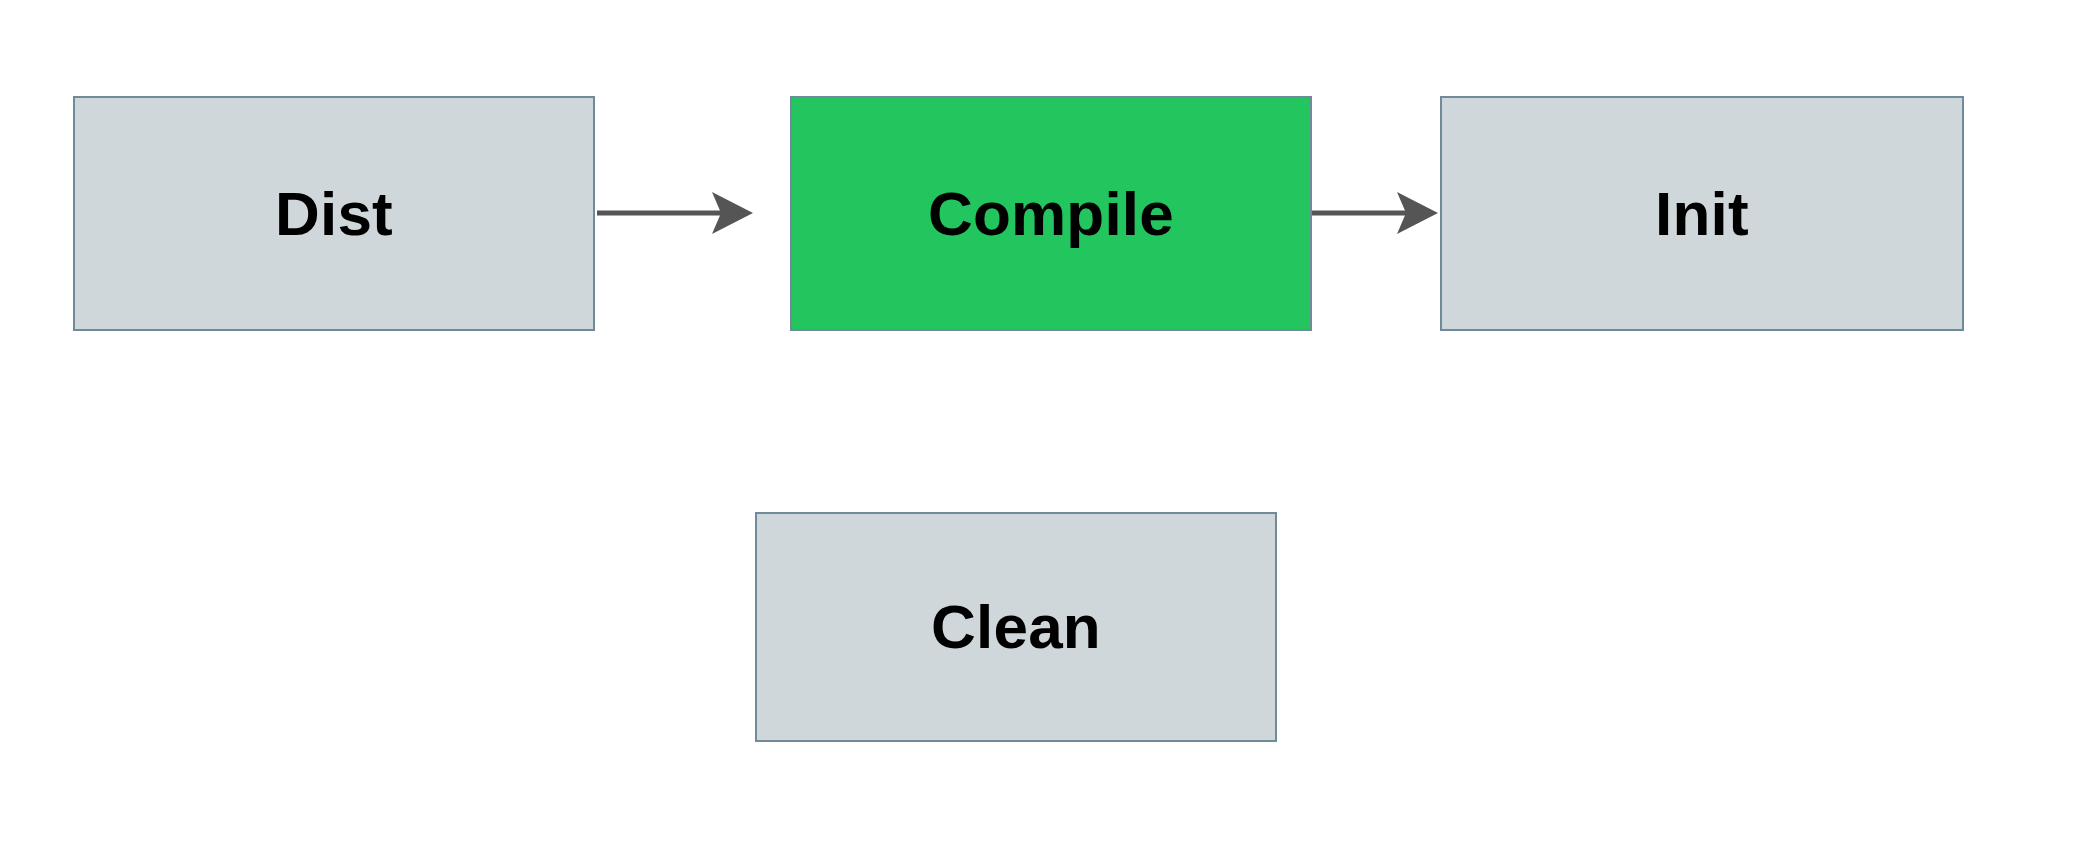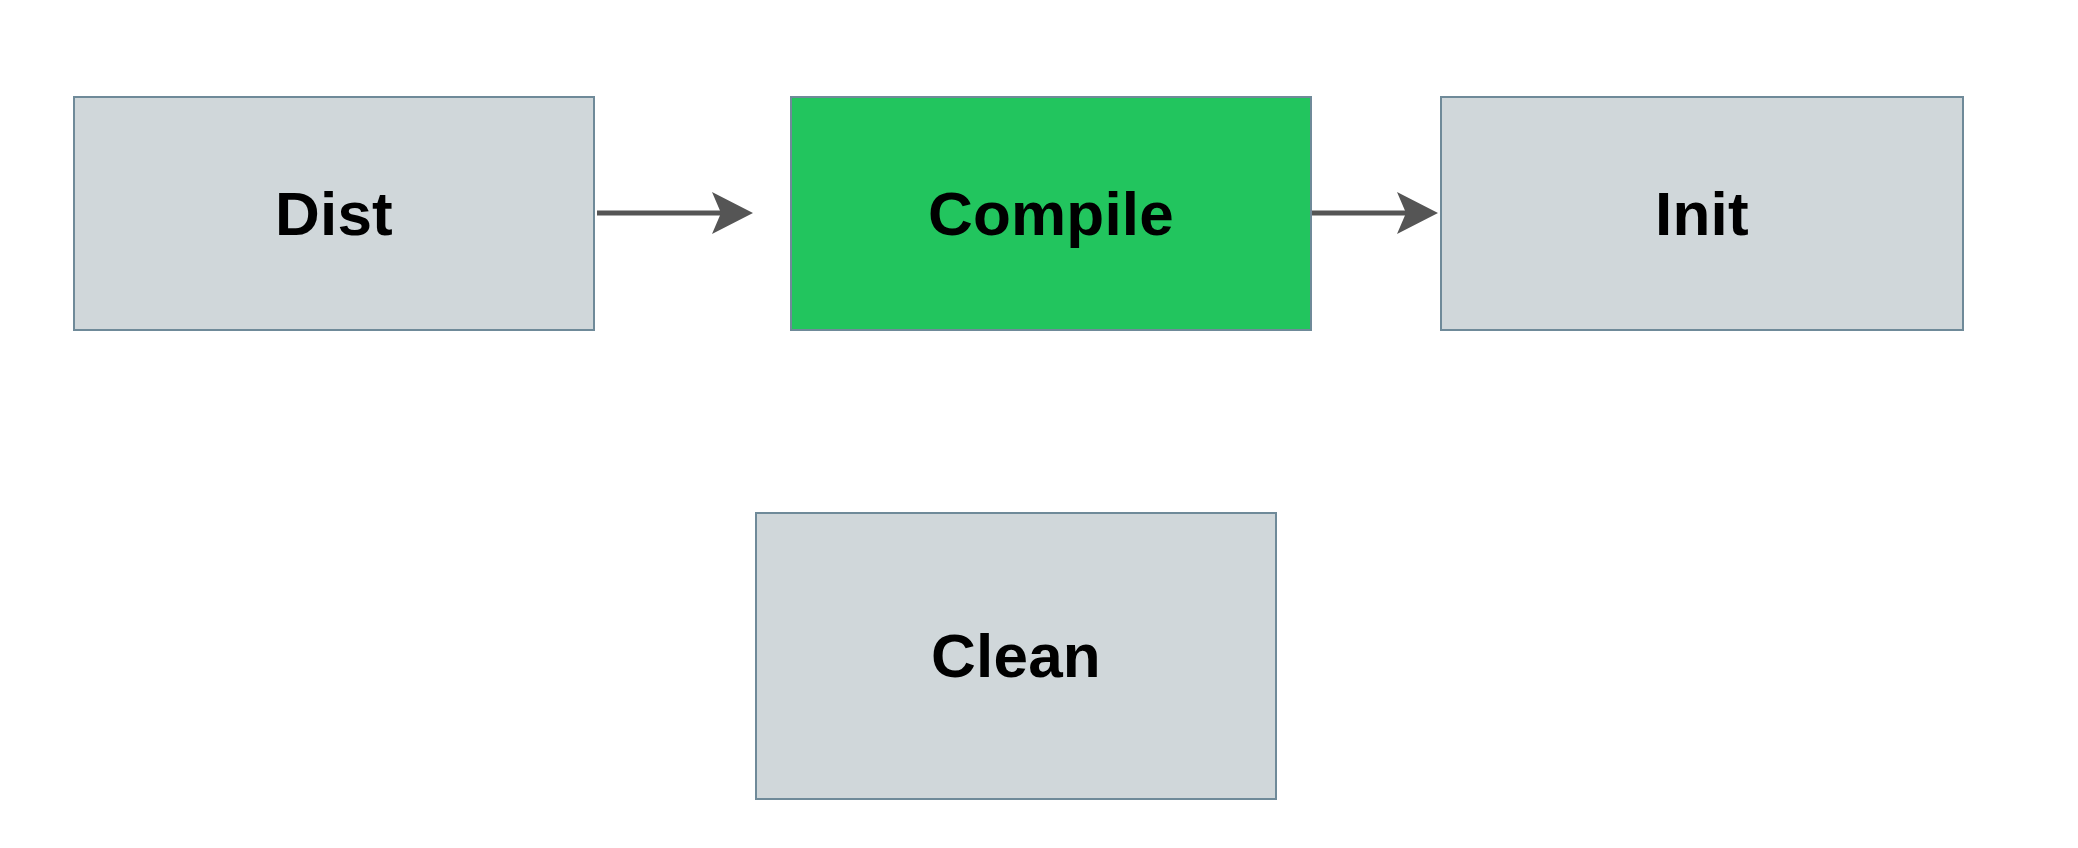--- a/index.html
+++ b/index.html
@@ -78,17 +78,17 @@
   </div>
 
   <div class="node-box" id="node-compile" style="left: 755px; top: 96px; width: 522px; height: 235px; background: #22c55e; border-color: rgb(111, 138, 153); margin-left: 35px;">
     <span class="node-label" style="color: rgb(0, 0, 0);">Compile</span>
   </div>
 
   <div class="node-box" id="node-init" style="left: 1440px; top: 96px; width: 524px; height: 235px; background: rgb(208, 215, 218); border-color: rgb(111, 138, 153);">
     <span class="node-label" style="color: rgb(0, 0, 0);">Init</span>
   </div>
 
-  <div class="node-box" id="node-clean" style="left: 755px; top: 512px; width: 522px; height: 288px; background: rgb(208, 215, 218); border-color: rgb(111, 138, 153);">
+  <div class="node-box" id="node-clean" style="left: 755px; top: 512px; width: 522px; height: 230px; background: rgb(208, 215, 218); border-color: rgb(111, 138, 153);">
     <span class="node-label" style="color: rgb(0, 0, 0);">Clean</span>
   </div>
 
 </div>
 
 </body></html>

